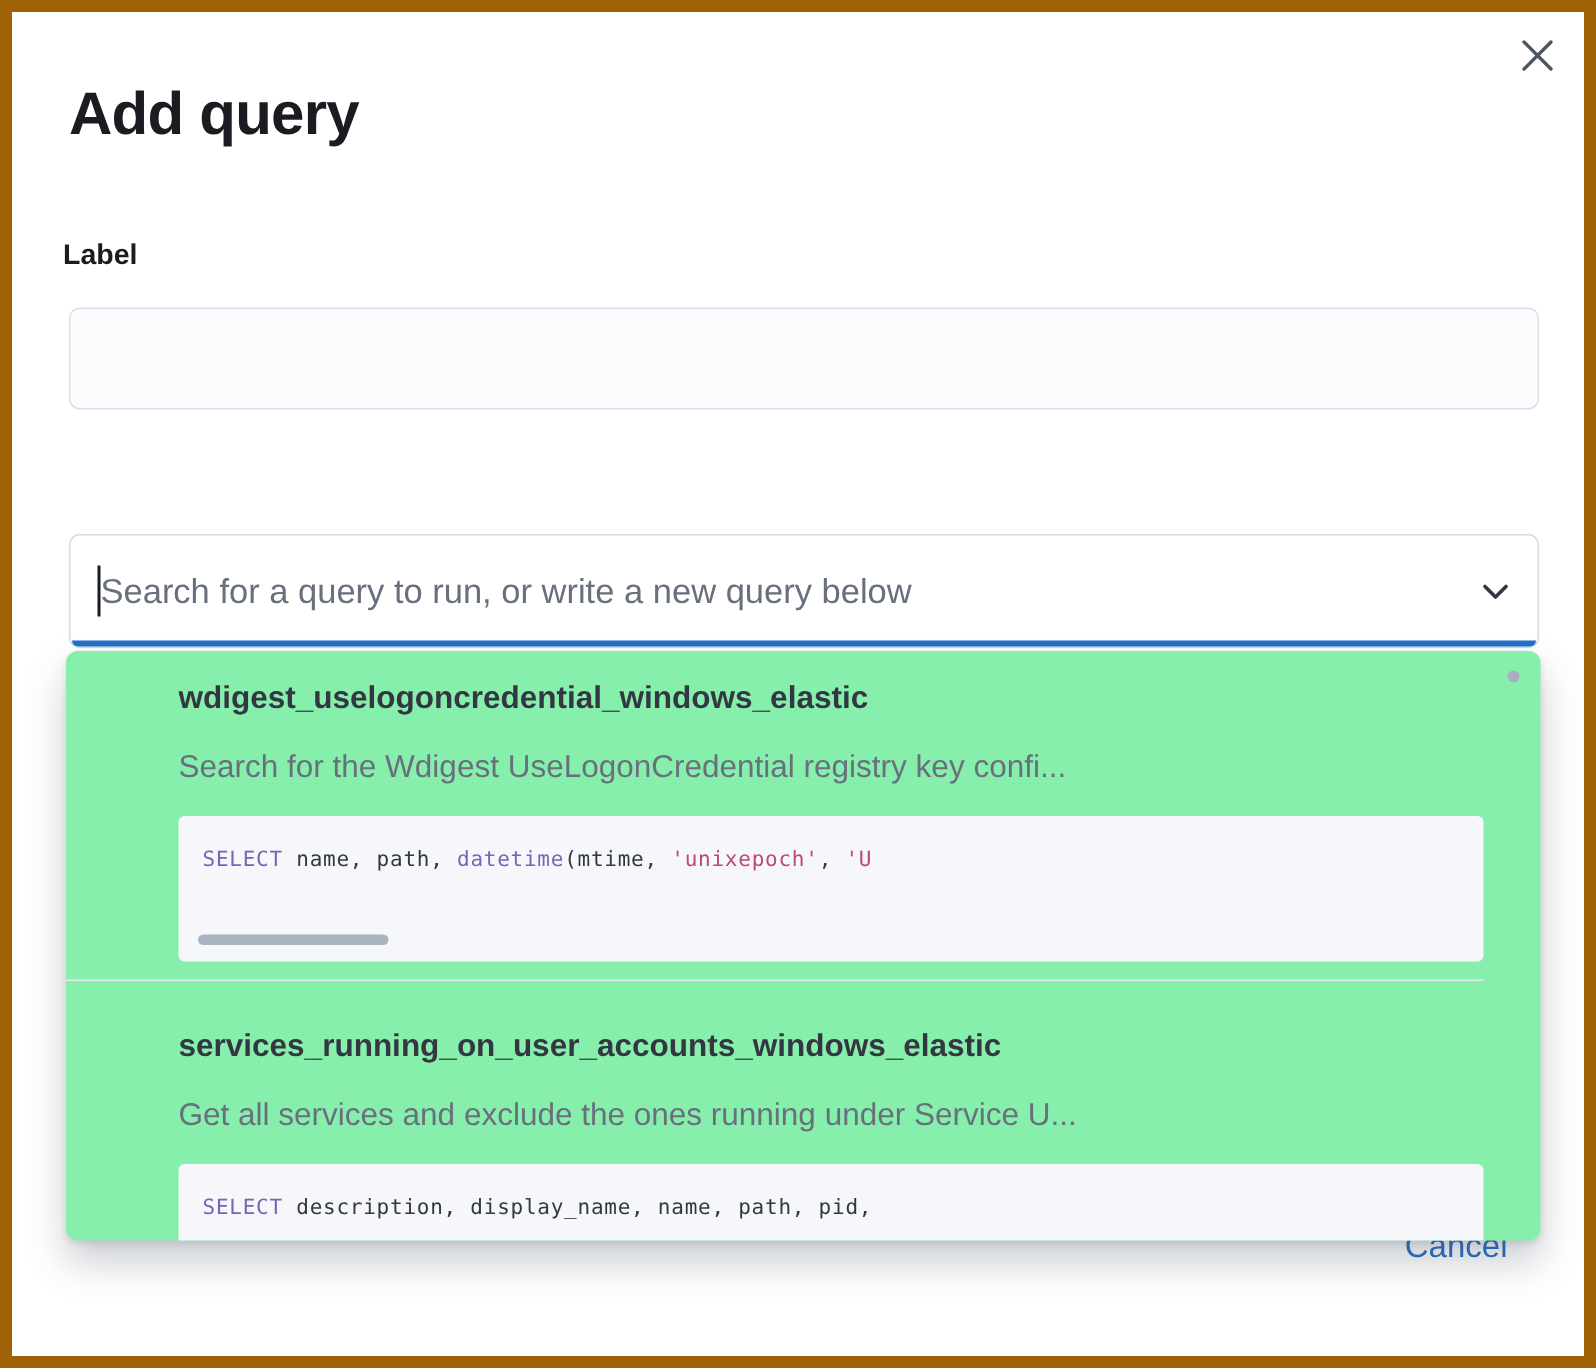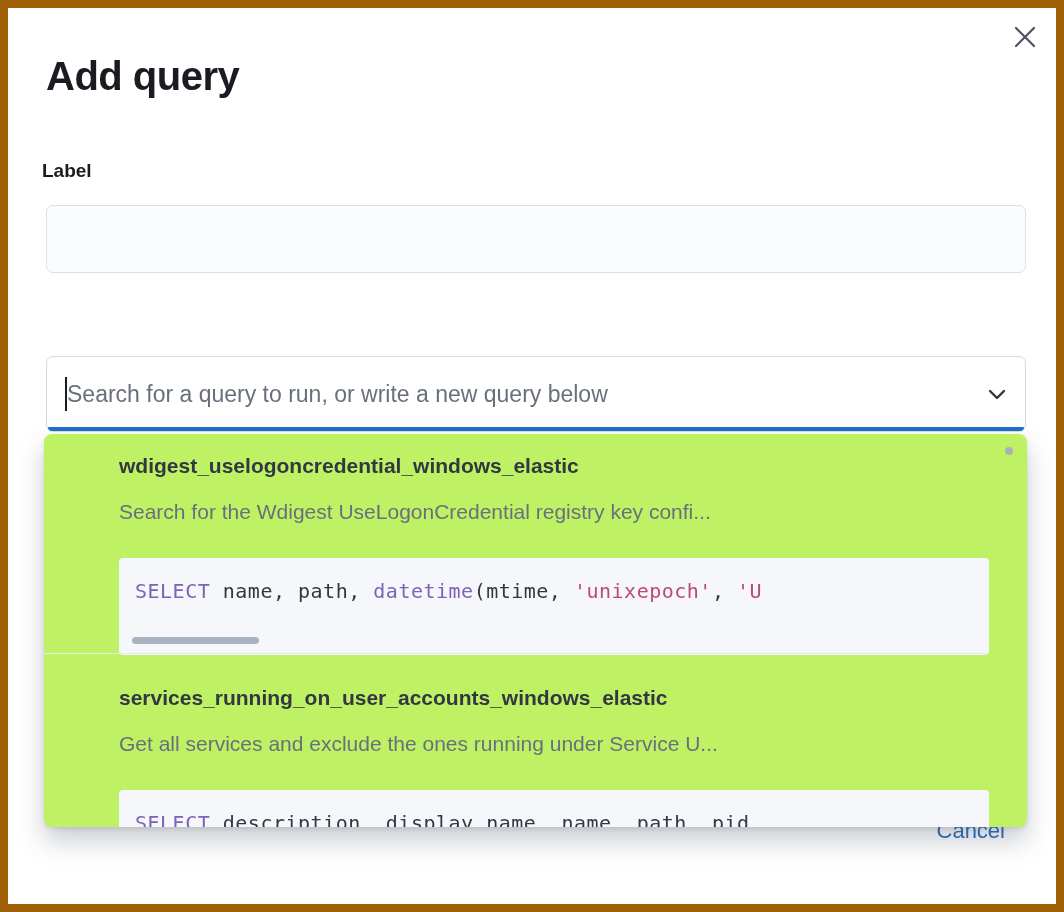--- a/index.html
+++ b/index.html
@@ -81,44 +81,44 @@
   .combo-chevron {
     width: 56px; height: 100%;
     display: flex; align-items: center; justify-content: center;
     cursor: pointer;
   }
 
   
   .dropdown {
     position: absolute; left: 36px; top: 426px;
     width: 983px; height: 393px;
-    background: #bef264; border-radius: 8px;
+    background: #86efac; border-radius: 8px;
     box-shadow: 0 2px 4px rgba(50,60,80,0.12), 0 14px 26px rgba(50,60,80,0.26);
     overflow: hidden; z-index: 5;
   }
   .option { position: absolute; left: 0; width: 100%; }
   .option-1 { top: 0; }
   .option-2 { top: 232px; }
   .option-title {
     position: absolute; left: 75px; top: 20px; right: 38px;
     font-size: 21px; font-weight: 700; color: #343741;
     white-space: nowrap; overflow: hidden;
   }
   .option-desc {
     position: absolute; left: 75px; top: 66px; right: 38px;
     font-size: 21px; color: #69707d;
     white-space: nowrap; overflow: hidden;
   }
   .code-block {
-    position: absolute; left: 75px; top: 124px;
+    position: absolute; left: 75px; top: 110px;
     width: 870px; height: 97px;
     background: #f5f7fa; border-radius: 4px;
     overflow: hidden;
     font-family: "DejaVu Sans Mono", monospace;
-    font-size: 20px; letter-spacing: 0.5px;
+    font-size: 14px; letter-spacing: 0.5px;
     padding: 21px 0 0 16px;
     white-space: nowrap;
   }
   .tok-keyword { color: #7c62b8; }
   .tok-plain   { color: #343741; }
   .tok-string  { color: #bd4a6f; }
   .h-scroll-thumb {
     position: absolute; left: 13px; bottom: 11px;
     width: 127px; height: 7px; border-radius: 4px;
     background: #aab4c0;

